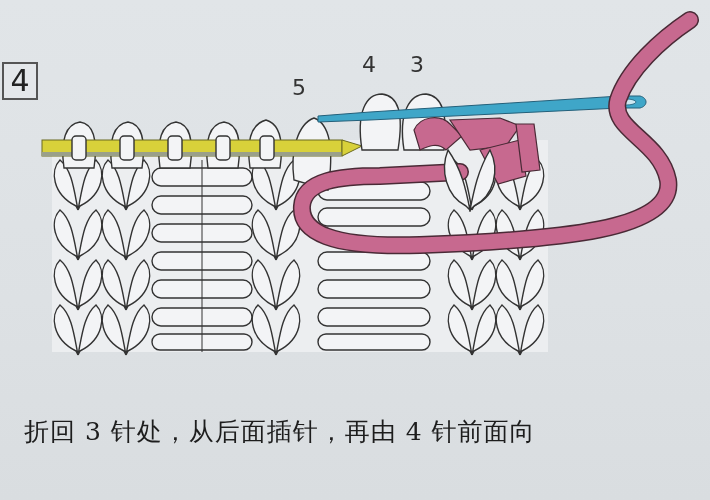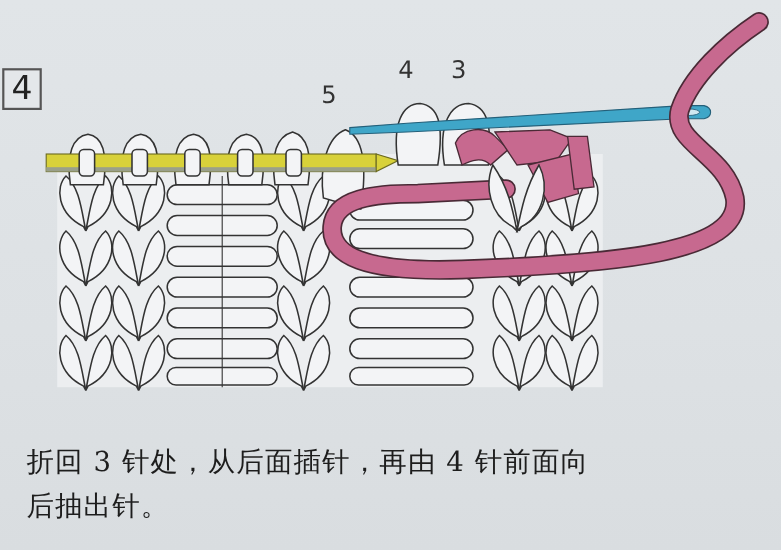--- a/index.html
+++ b/index.html
@@ -21,21 +21,21 @@
   }
   .needle-label {
     position: absolute; font-family: "DejaVu Sans", sans-serif;
     font-size: 22px; color: #333;
   }
   #lbl5 { left: 292px; top: 75px; }
   #lbl4 { left: 362px; top: 52px; }
   #lbl3 { left: 410px; top: 52px; }
   svg#diagram { position: absolute; left: 0; top: 0; }
   .caption {
-    position: absolute; left: 24px; top: 400px; width: 680px;
+    position: absolute; left: 24px; top: 412px; width: 680px;
     font-family: "DejaVu Serif", serif; font-size: 25px; line-height: 40px;
     color: #1d1d1d; letter-spacing: 1px;
   }
 </style>
 </head>
 <body>
 
 <div id="page">
 
   <svg id="diagram" width="710" height="500" viewBox="0 0 710 500" xmlns="http://www.w3.org/2000/svg">
@@ -210,15 +210,14 @@
   </svg>
 
   <div class="step-box">4</div>
 
   <div class="needle-label" id="lbl5">5</div>
   <div class="needle-label" id="lbl4">4</div>
   <div class="needle-label" id="lbl3">3</div>
 
   <div class="caption">
     <div>折回 3 针处，从后面插针，再由 4 针前面向</div>
-    <div>后抽出针。</div>
   </div>
 </div>
 
 </body></html>

